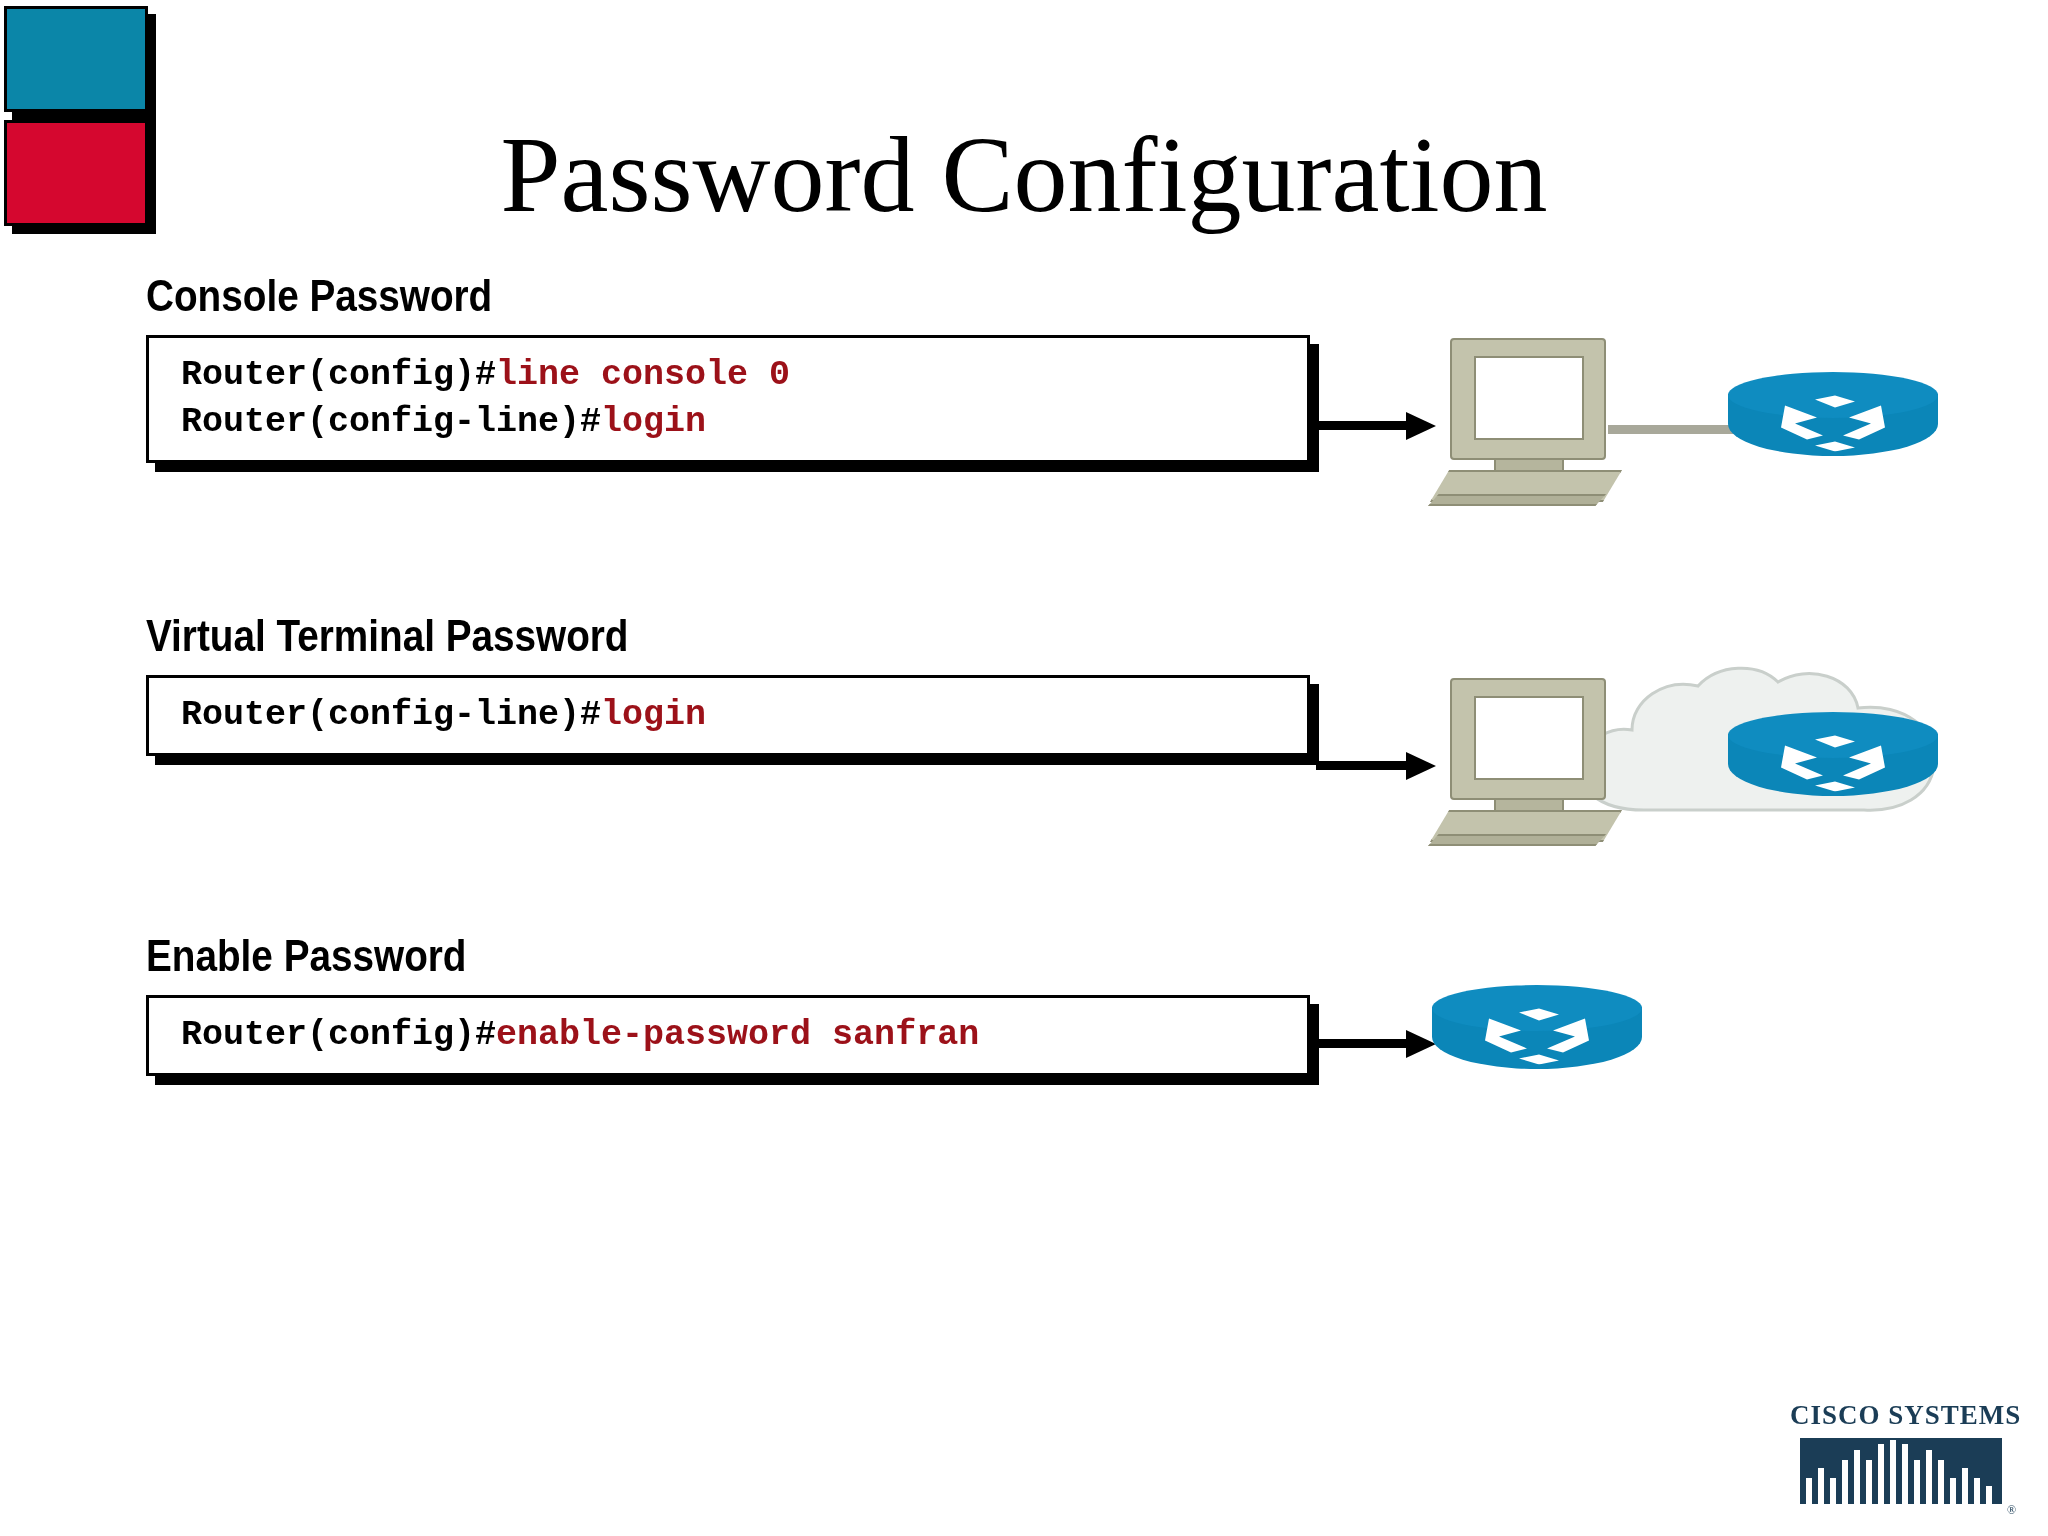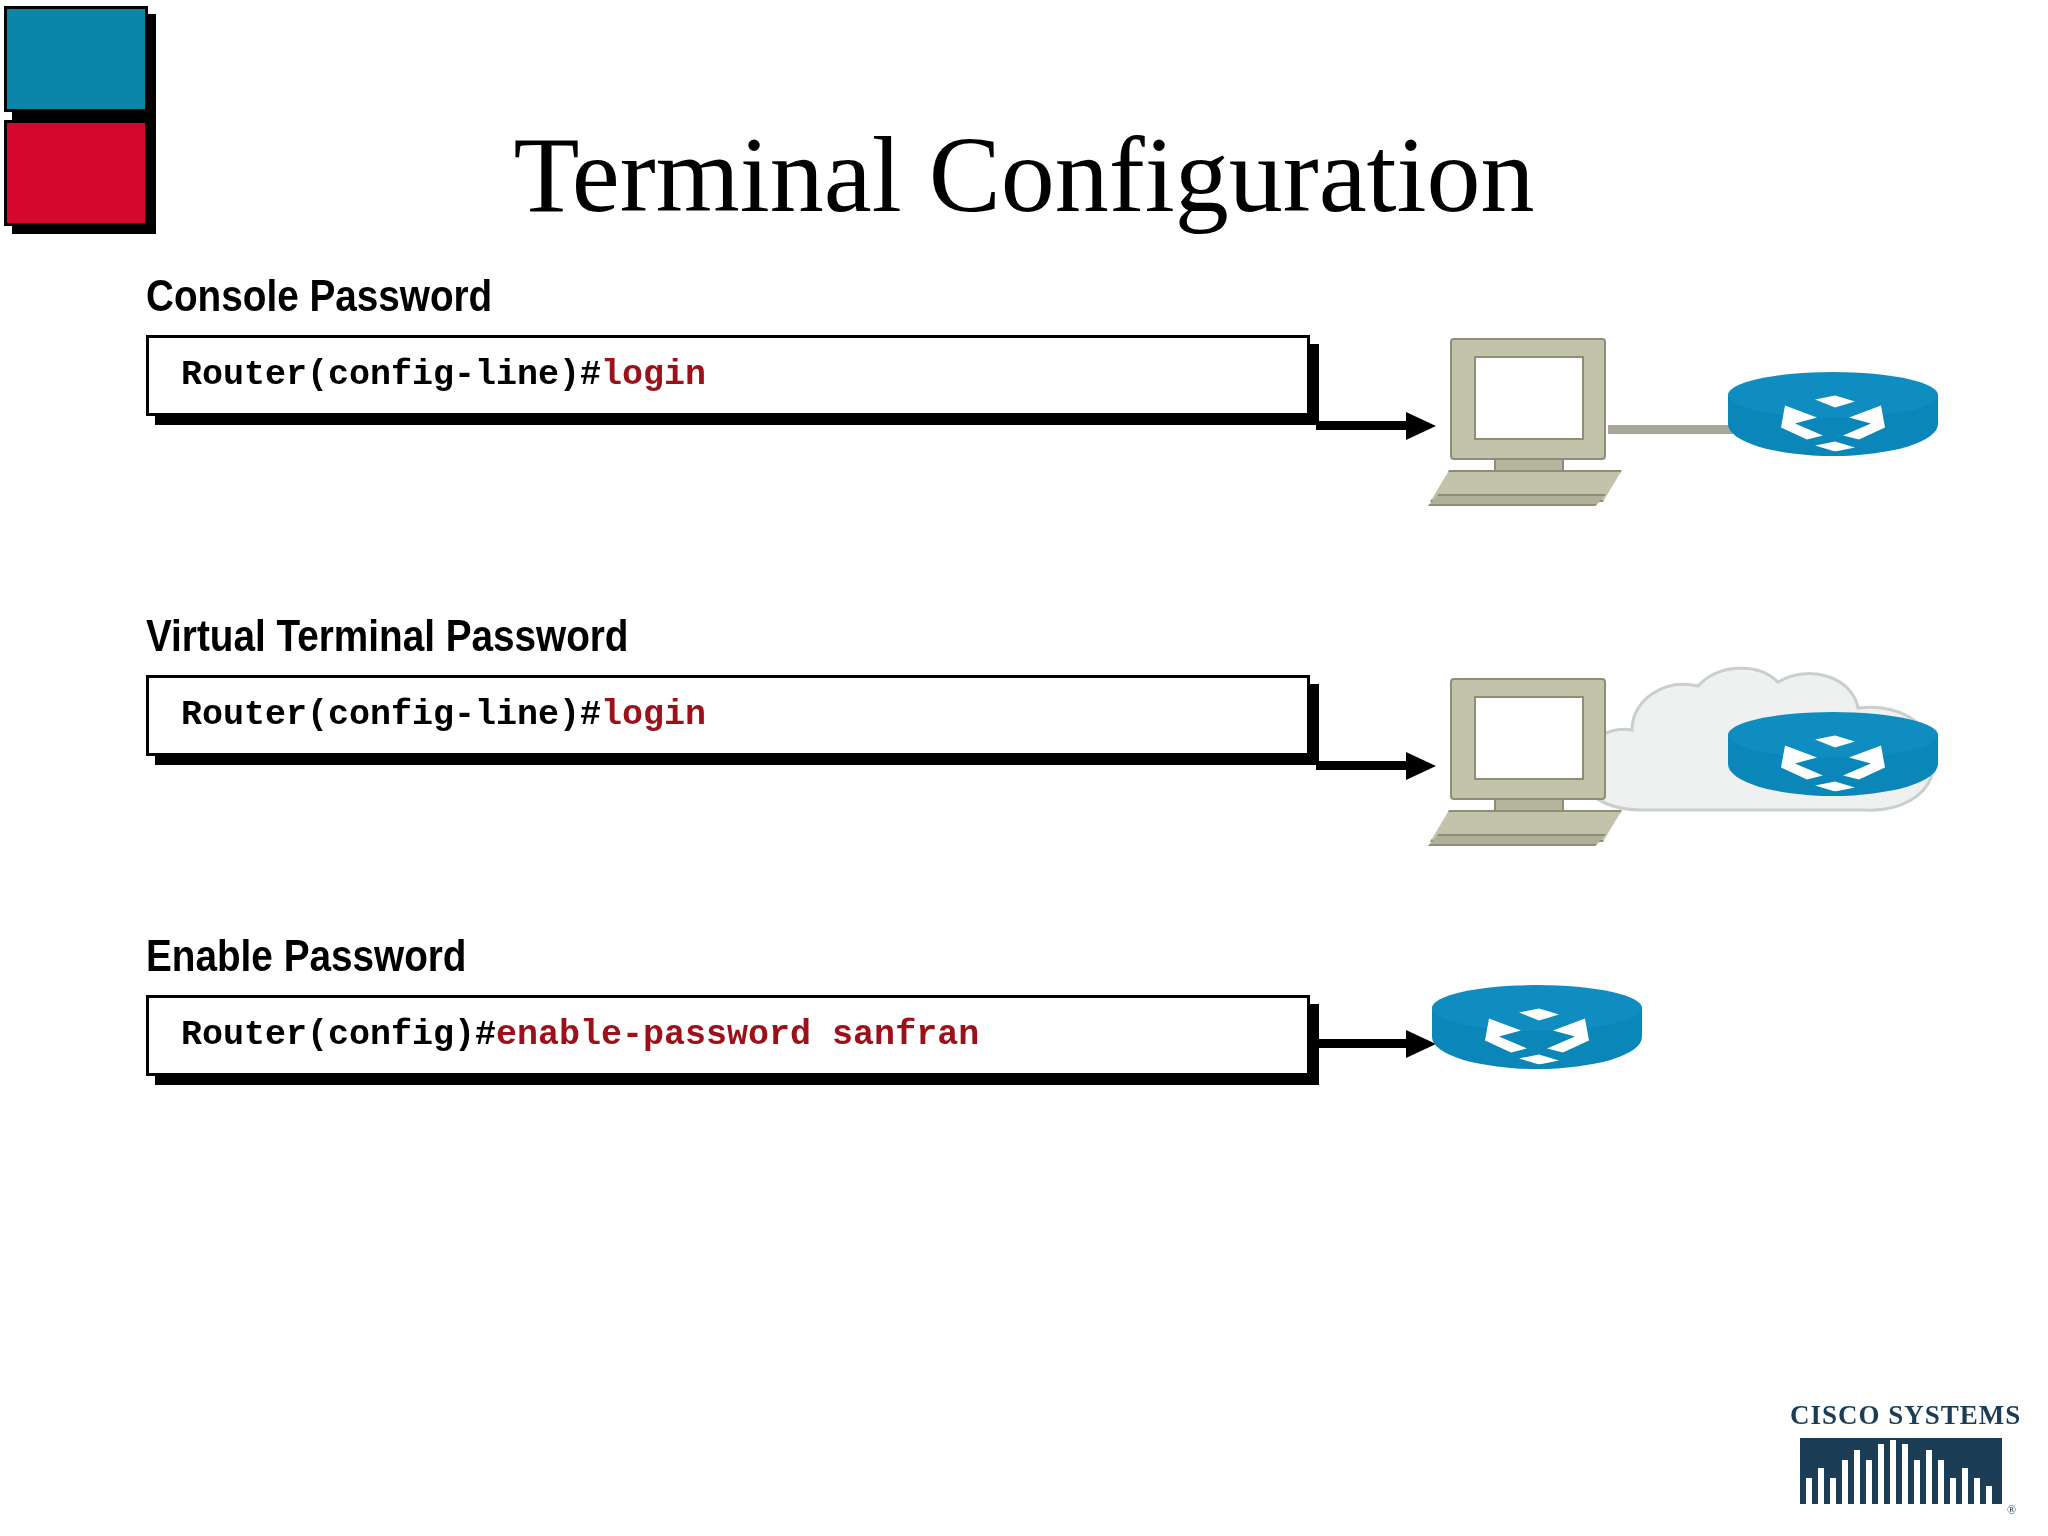--- a/index.html
+++ b/index.html
@@ -129,25 +129,26 @@
 </style>
 </head>
 <body>
 
 <div id="corner-logo">
   <div class="shadow"></div>
   <div class="sq teal"></div>
   <div class="sq red"></div>
 </div>
 
-<div id="slide-title">Terminal Configuration</div>
+<div id="slide-title">Password Configuration</div>
 
 <div class="section-heading" style="top:270px;">Console Password</div>
 
 <div class="code-box" style="top:335px;">
+  <div class="code-line"><span>Router(config)#</span><span class="cmd">line console 0</span></div>
   <div class="code-line"><span>Router(config-line)#</span><span class="cmd">login</span></div>
 </div>
 
 <div class="arrow" style="left:1316px; top:412px; width:120px; height:28px;">
   <div class="shaft" style="width:92px;"></div>
   <div class="head" style="left:90px;"></div>
 </div>
 
 <div class="pc" style="left:1428px; top:330px;">
   <div class="mon-body"></div>

